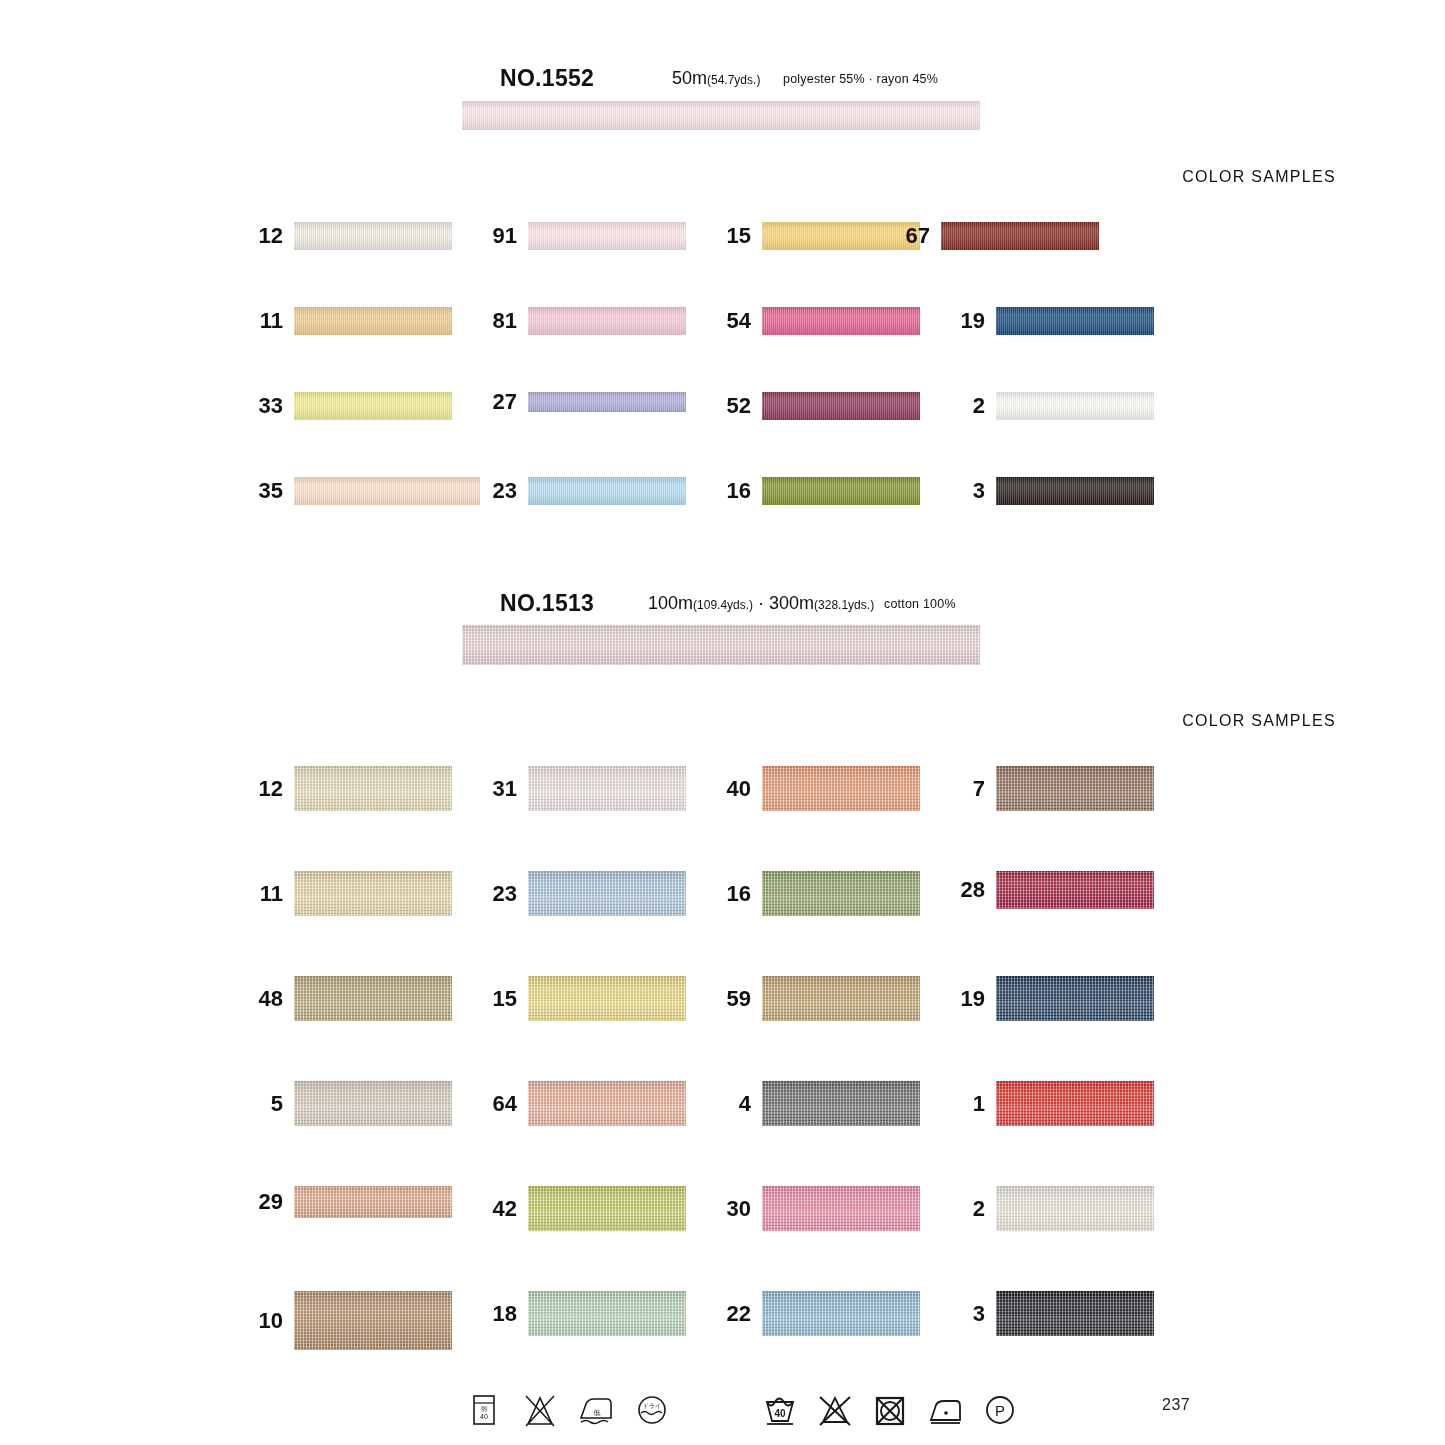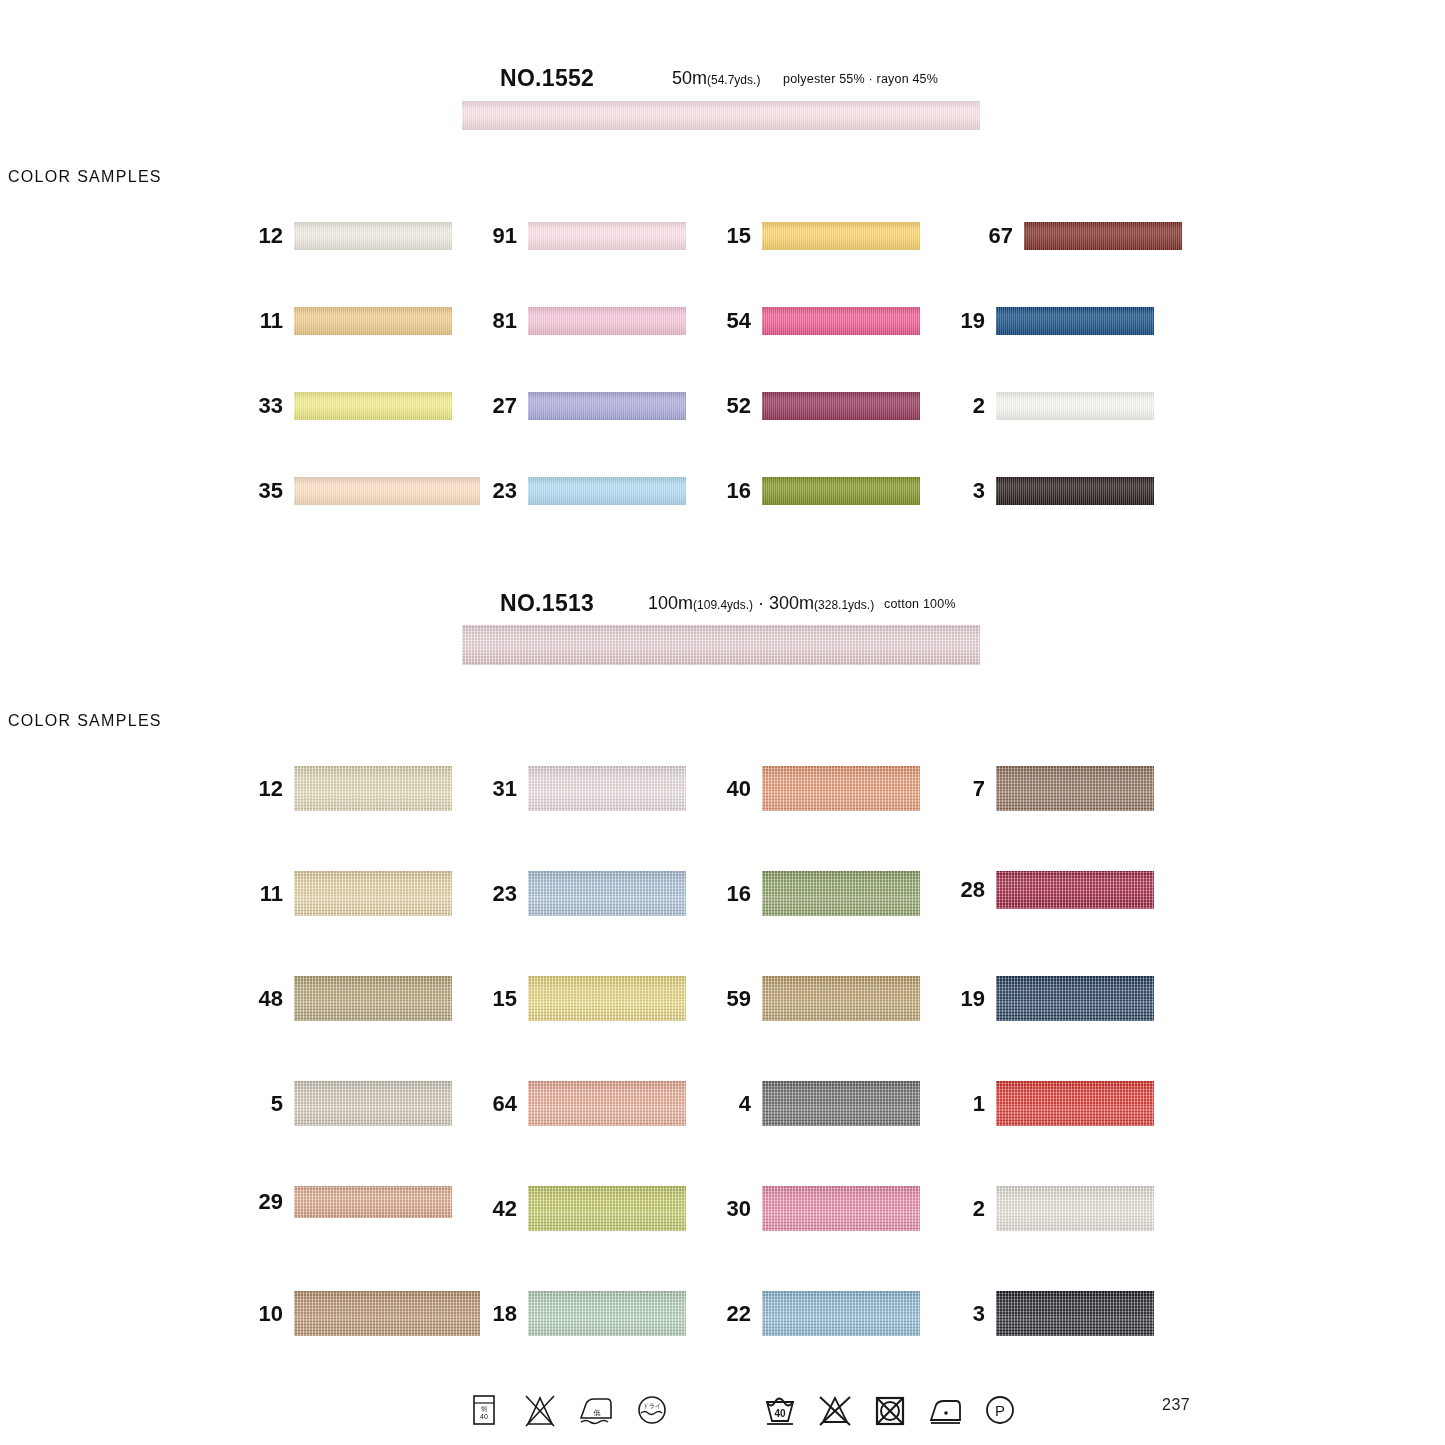--- a/index.html
+++ b/index.html
@@ -74,23 +74,23 @@
   
   .header-ribbon {
     position: absolute;
     left: 462px;
     width: 518px;
     border-radius: 1px;
   }
 
   .samples-label {
     position: absolute;
-    left: 8px;
+    left: 0;
     width: 1336px;
-    text-align: left;
+    text-align: right;
     font-size: 16px;
     letter-spacing: 1.3px;
     color: #111;
   }
 
   
   .grid {
     position: absolute;
     left: 0;
     width: 1445px;
@@ -216,21 +216,21 @@
         <div class="swatch tex-satin" style="background: rgb(249, 221, 226);">
           <div class="shade"></div>
         </div>
       </div>
       <div class="cell" style="left: 762px; top: 222px; width: 158px; height: 28px;">
         <span class="code">15</span>
         <div class="swatch tex-satin" style="background: rgb(249, 208, 103);">
           <div class="shade"></div>
         </div>
       </div>
-      <div class="cell" style="left: 1024px; top: 222px; width: 158px; height: 28px;">
+      <div class="cell" style="left: 941px; top: 222px; width: 158px; height: 28px;">
         <span class="code">67</span>
         <div class="swatch tex-satin" style="background: rgb(123, 43, 37);">
           <div class="shade"></div>
         </div>
       </div>
       <div class="cell" style="left: 294px; top: 307px; width: 158px; height: 28px;">
         <span class="code">11</span>
         <div class="swatch tex-satin" style="background: rgb(237, 200, 135);">
           <div class="shade"></div>
         </div>
@@ -252,21 +252,21 @@
         <div class="swatch tex-satin" style="background: rgb(17, 72, 127);">
           <div class="shade"></div>
         </div>
       </div>
       <div class="cell" style="left: 294px; top: 392px; width: 158px; height: 28px;">
         <span class="code">33</span>
         <div class="swatch tex-satin" style="background: rgb(236, 234, 132);">
           <div class="shade"></div>
         </div>
       </div>
-      <div class="cell" style="left: 528px; top: 392px; width: 158px; height: 28px; text-align: right;">
+      <div class="cell" style="left: 528px; top: 392px; width: 158px; height: 20px; text-align: right;">
         <span class="code">27</span>
         <div class="swatch tex-satin" style="background: rgb(170, 168, 218);">
           <div class="shade"></div>
         </div>
       </div>
       <div class="cell" style="left: 762px; top: 392px; width: 158px; height: 28px;">
         <span class="code">52</span>
         <div class="swatch tex-satin" style="background: rgb(142, 49, 85);">
           <div class="shade"></div>
         </div>
@@ -429,21 +429,21 @@
         <div class="swatch tex-weave" style="background: rgb(245, 144, 174);">
           <div class="shade"></div>
         </div>
       </div>
       <div class="cell" style="left: 996px; top: 1186px; width: 158px; height: 45px;">
         <span class="code">2</span>
         <div class="swatch tex-weave" style="background: rgb(243, 239, 228);">
           <div class="shade"></div>
         </div>
       </div>
-      <div class="cell" style="left: 294px; top: 1291px; width: 158px; height: 45px; padding-left: 28px;">
+      <div class="cell" style="left: 294px; top: 1291px; width: 158px; height: 59px;">
         <span class="code">10</span>
         <div class="swatch tex-weave" style="background: rgb(194, 152, 115);">
           <div class="shade"></div>
         </div>
       </div>
       <div class="cell" style="left: 528px; top: 1291px; width: 158px; height: 45px;">
         <span class="code">18</span>
         <div class="swatch tex-weave" style="background: rgb(188, 219, 193);">
           <div class="shade"></div>
         </div>

